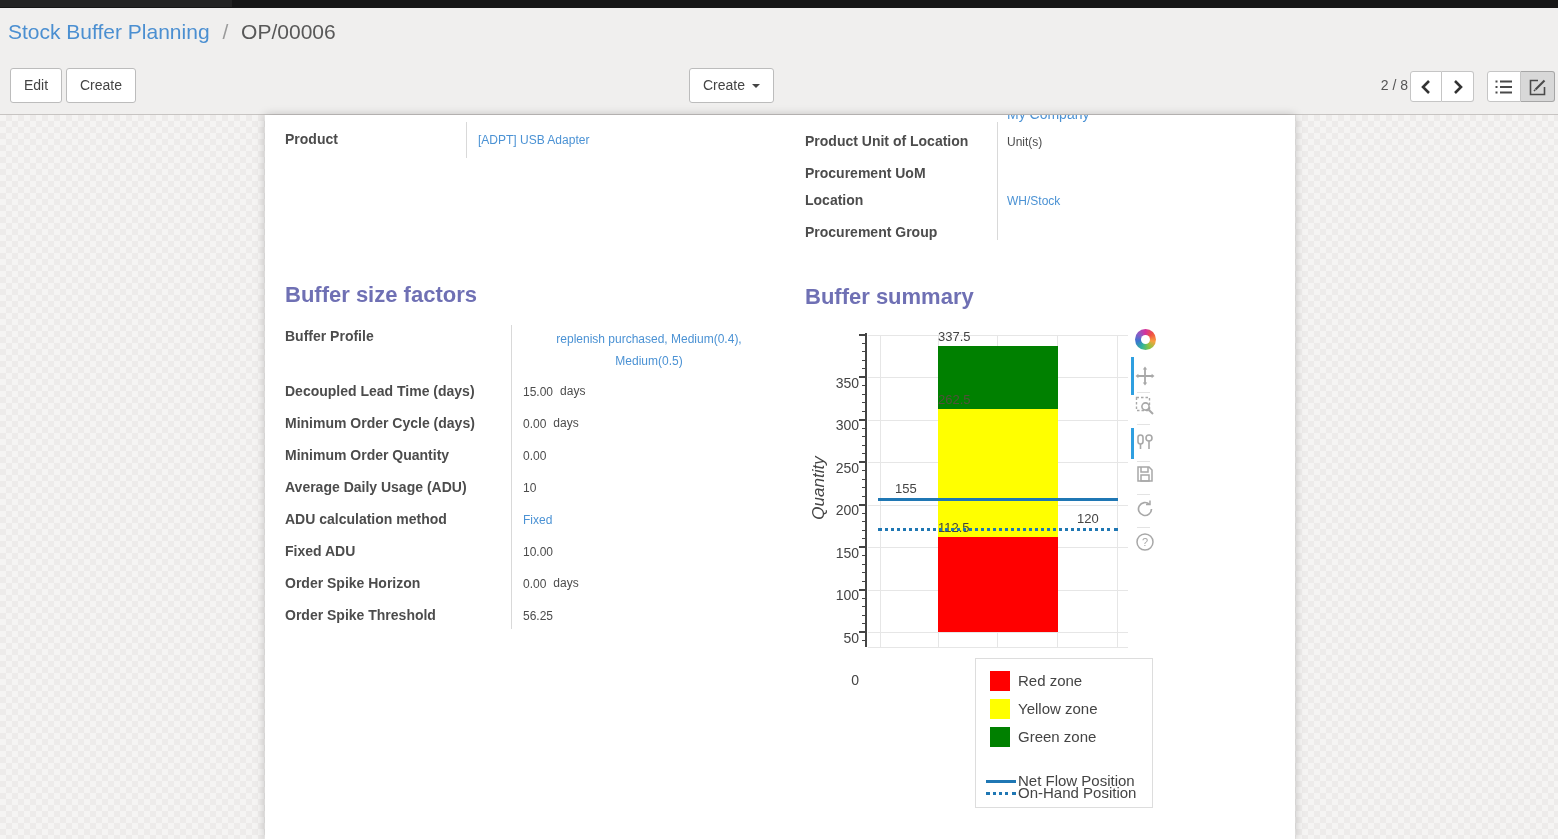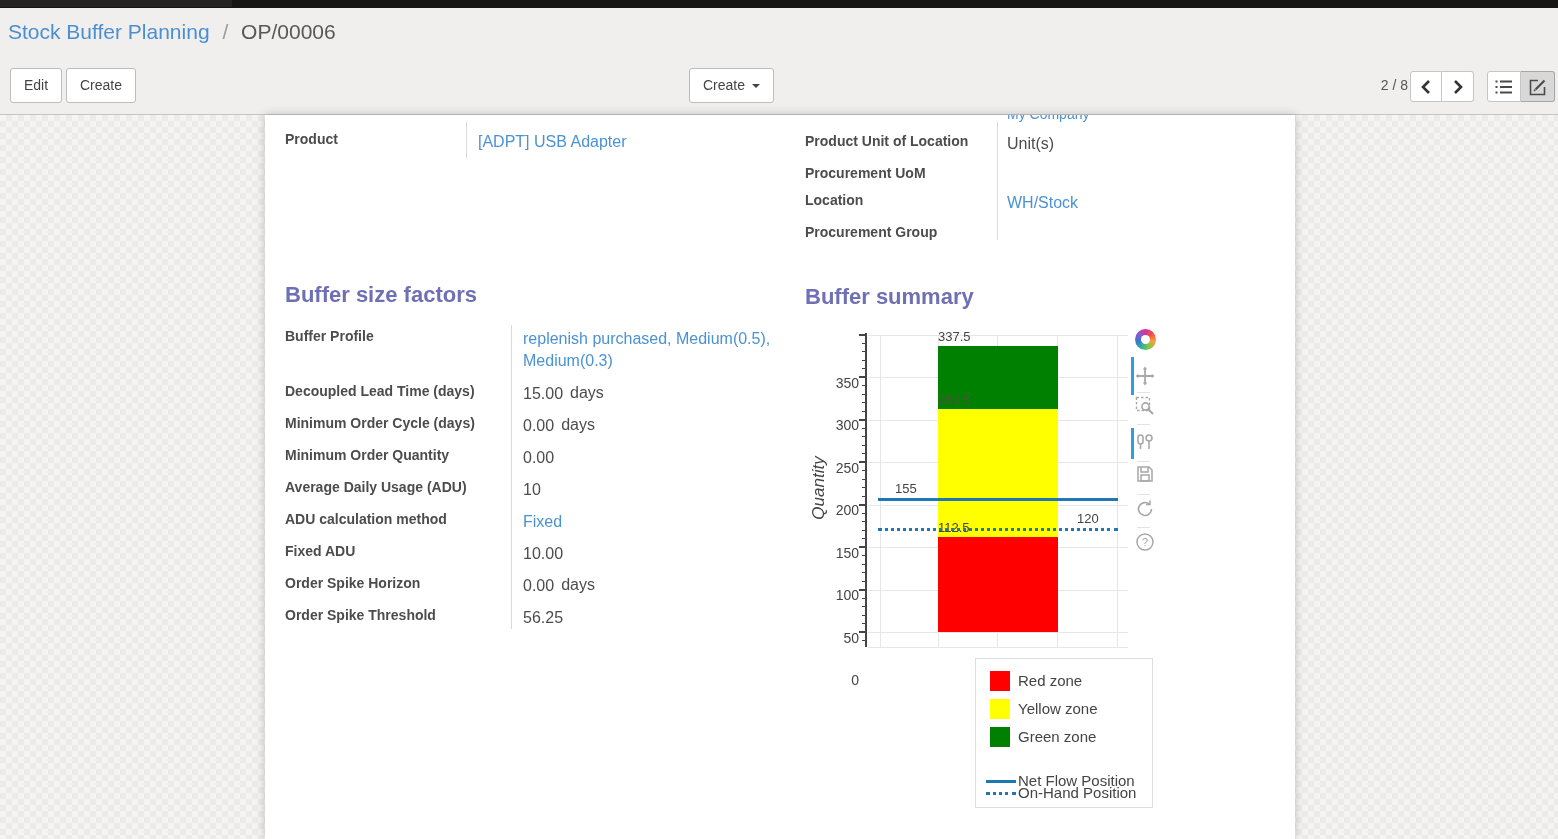--- a/index.html
+++ b/index.html
@@ -38,21 +38,21 @@
   
   .main { position:absolute; left:0; top:115px; width:1558px; height:724px;
     background-color:#f5f4f3;
     background-image:linear-gradient(45deg,#edebea 25%,transparent 25%,transparent 75%,#edebea 75%),
                      linear-gradient(45deg,#edebea 25%,transparent 25%,transparent 75%,#edebea 75%);
     background-size:12px 12px; background-position:0 0,6px 6px; }
   .sheet { position:absolute; left:265px; top:0; width:1030px; height:724px; background:#fff;
     box-shadow:0 0 9px rgba(0,0,0,.22); overflow:hidden; }
 
   .field-label { position:absolute; font-weight:bold; font-size:14px; color:#4c4c4c; white-space:nowrap; }
-  .field-value { position:absolute; font-size:16px; color:#4c4c4c; white-space:nowrap; }
+  .field-value { position:absolute; font-size:12px; color:#4c4c4c; white-space:nowrap;text-align:center; }
   .field-value.link { color:#4b92d4; cursor:pointer; }
   .suffix { margin-left:7px; position:relative; top:-1px; }
   .sep-v { position:absolute; width:1px; background:#d9d9d9; }
   .clip-row { position:absolute; left:742px; top:-9px; font-size:14px; color:#4b92d4; }
 
   .group-title { position:absolute; font-size:22px; font-weight:bold; color:#6f70b4; white-space:nowrap; }
 
   
   #chart { position:absolute; left:545px; top:209px; width:360px; height:332px; }
   #chart div { position:absolute; }
@@ -157,21 +157,21 @@
           <div class="field-value link" style="left: 742px; top: 79px;">WH/Stock</div>
           <div class="field-label" style="left: 540px; top: 109px;">Procurement Group</div>
           <div class="field-value" style="left: 742px; top: 111px;"></div>
         </div>
 
       <div class="group-title" style="left:20px; top:167px;">Buffer size factors</div>
       <div class="group-title" style="left:540px; top:169px;">Buffer summary</div>
 
       <div id="factor-fields">
           <div class="field-label" style="left: 20px; top: 213px;">Buffer Profile</div>
-          <div class="field-value link" style="left: 258px; top: 213px; white-space: normal; width: 252px; line-height: 22px;">replenish purchased, Medium(0.5), Medium(0.3)</div>
+          <div class="field-value link" style="left: 258px; top: 213px; white-space: normal; width: 252px; line-height: 22px;">replenish purchased, Medium(0.4), Medium(0.5)</div>
           <div class="field-label" style="left: 20px; top: 268px;">Decoupled Lead Time (days)</div>
           <div class="field-value" style="left: 258px; top: 270px;">15.00<span class="suffix">days</span></div>
           <div class="field-label" style="left: 20px; top: 300px;">Minimum Order Cycle (days)</div>
           <div class="field-value" style="left: 258px; top: 302px;">0.00<span class="suffix">days</span></div>
           <div class="field-label" style="left: 20px; top: 332px;">Minimum Order Quantity</div>
           <div class="field-value" style="left: 258px; top: 334px;">0.00</div>
           <div class="field-label" style="left: 20px; top: 364px;">Average Daily Usage (ADU)</div>
           <div class="field-value" style="left: 258px; top: 366px;">10</div>
           <div class="field-label" style="left: 20px; top: 396px;">ADU calculation method</div>
           <div class="field-value link" style="left: 258px; top: 398px;">Fixed</div>

